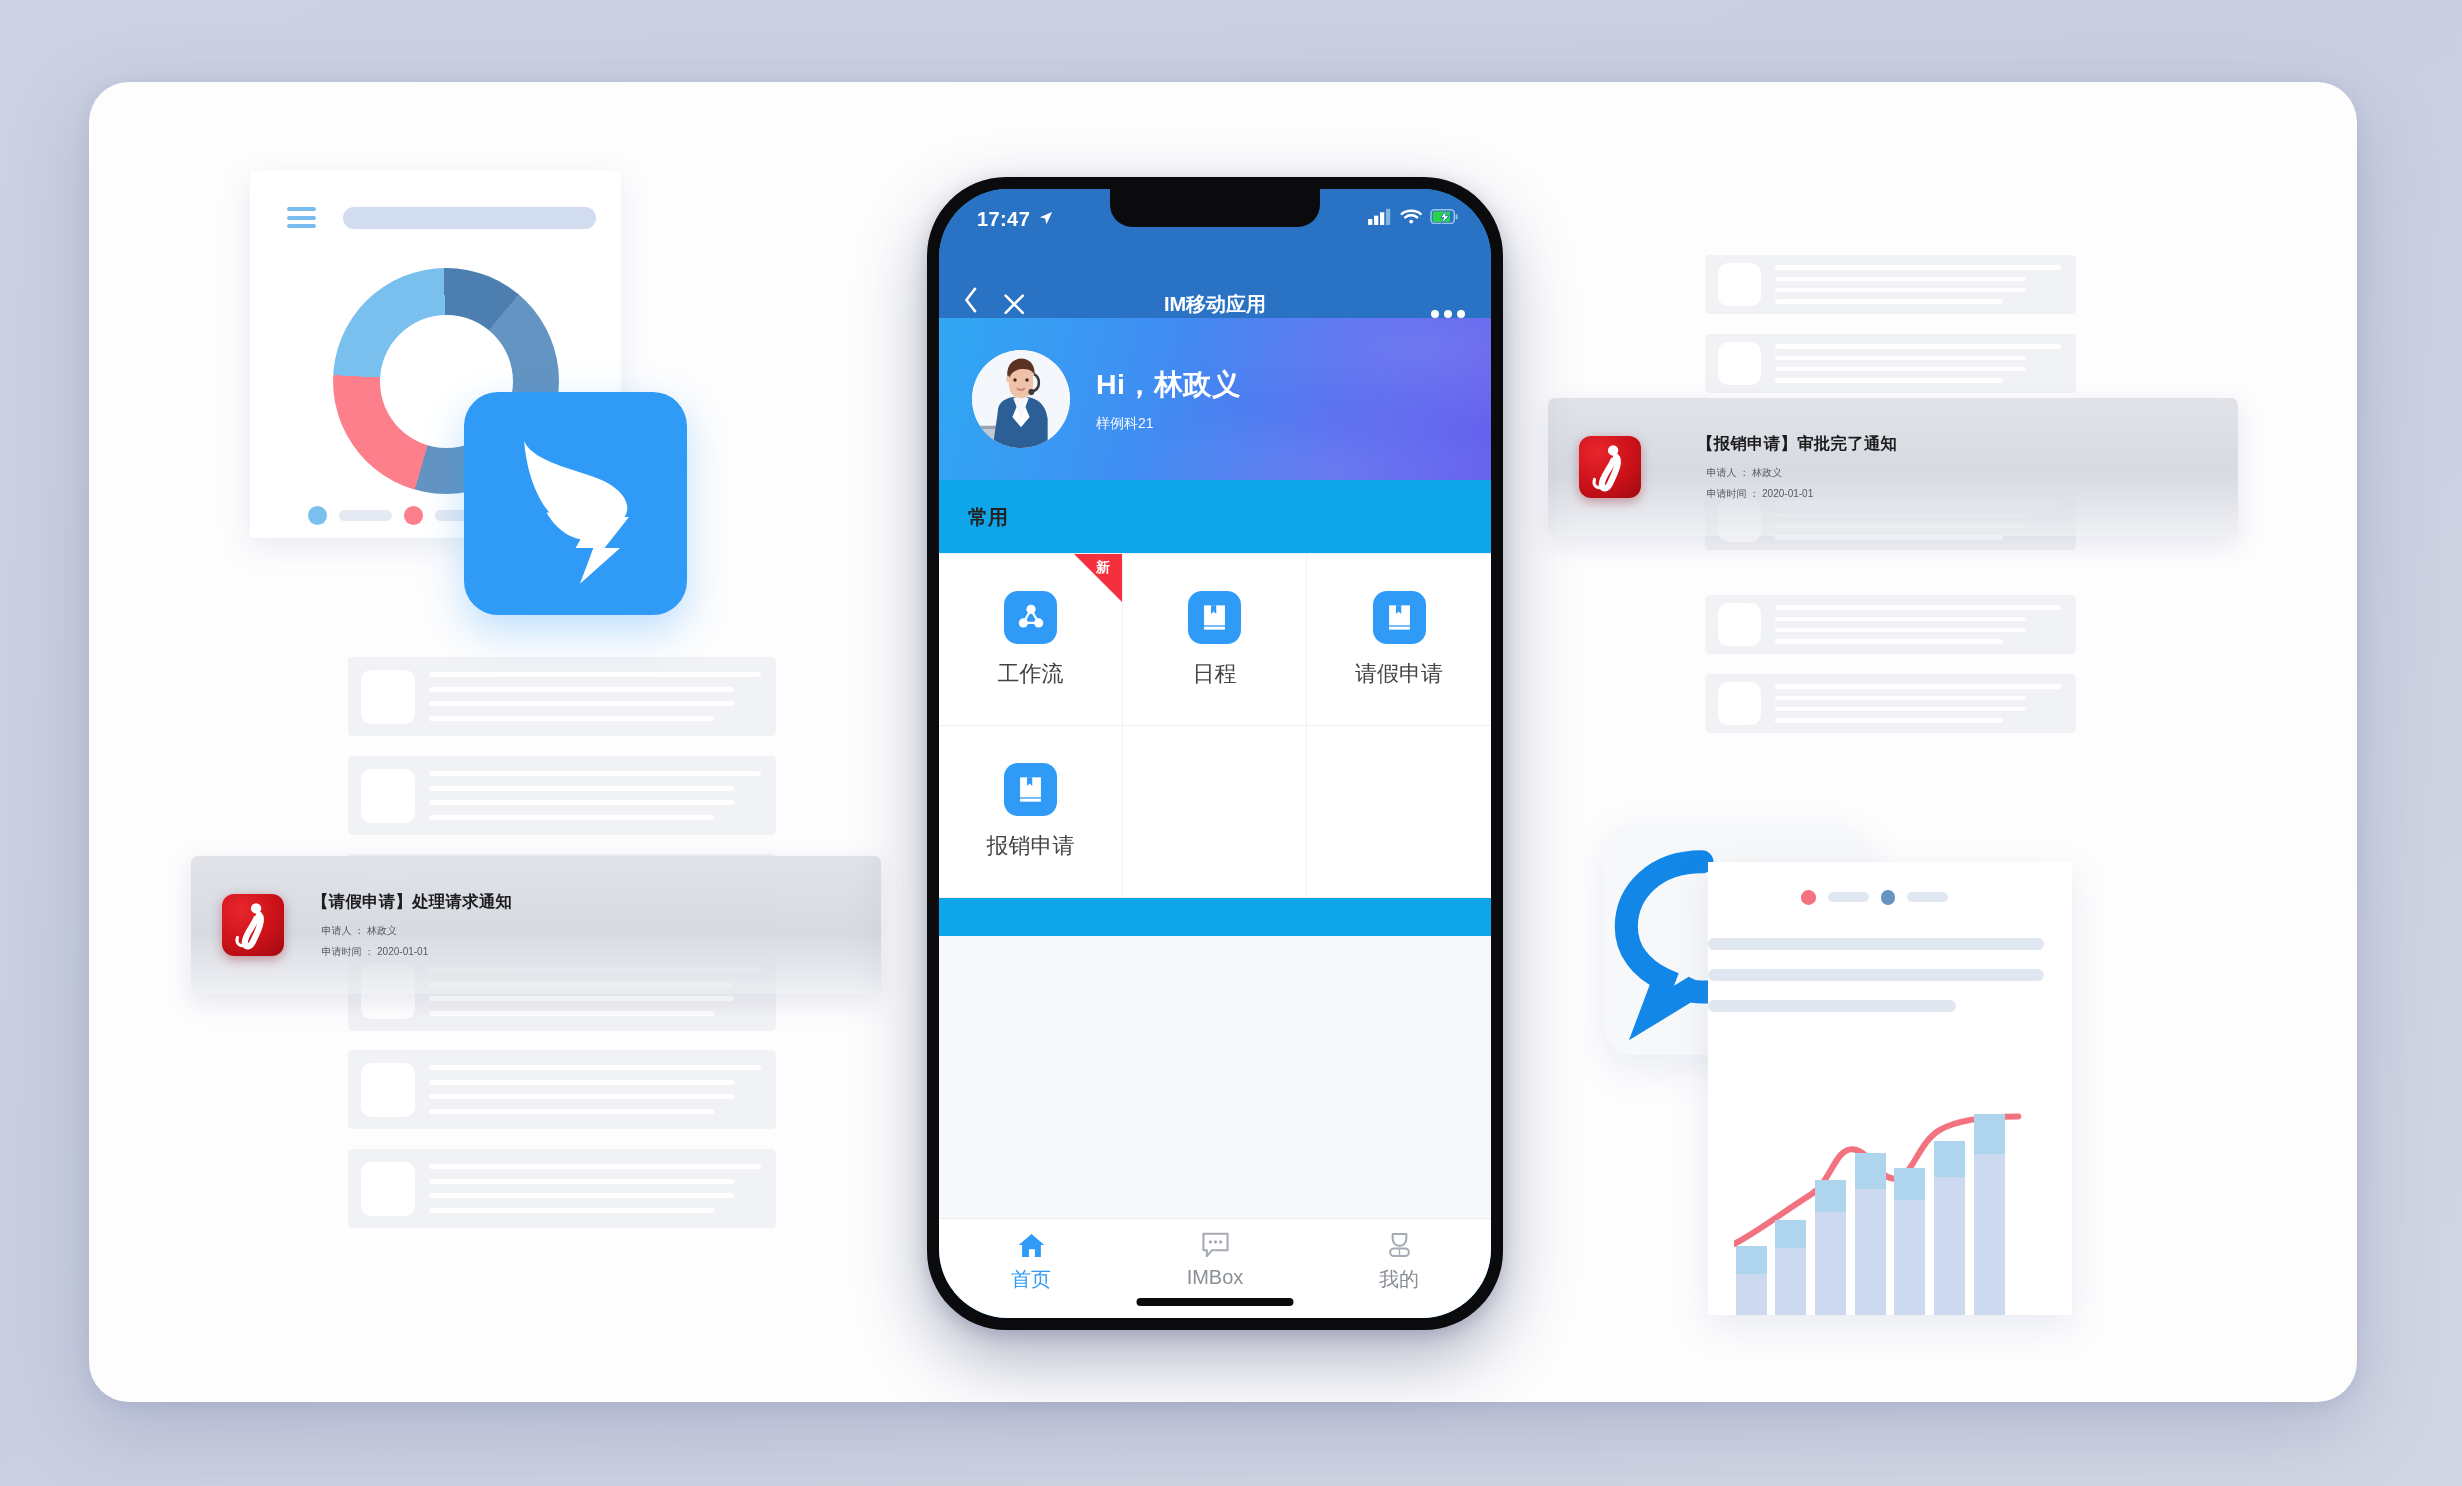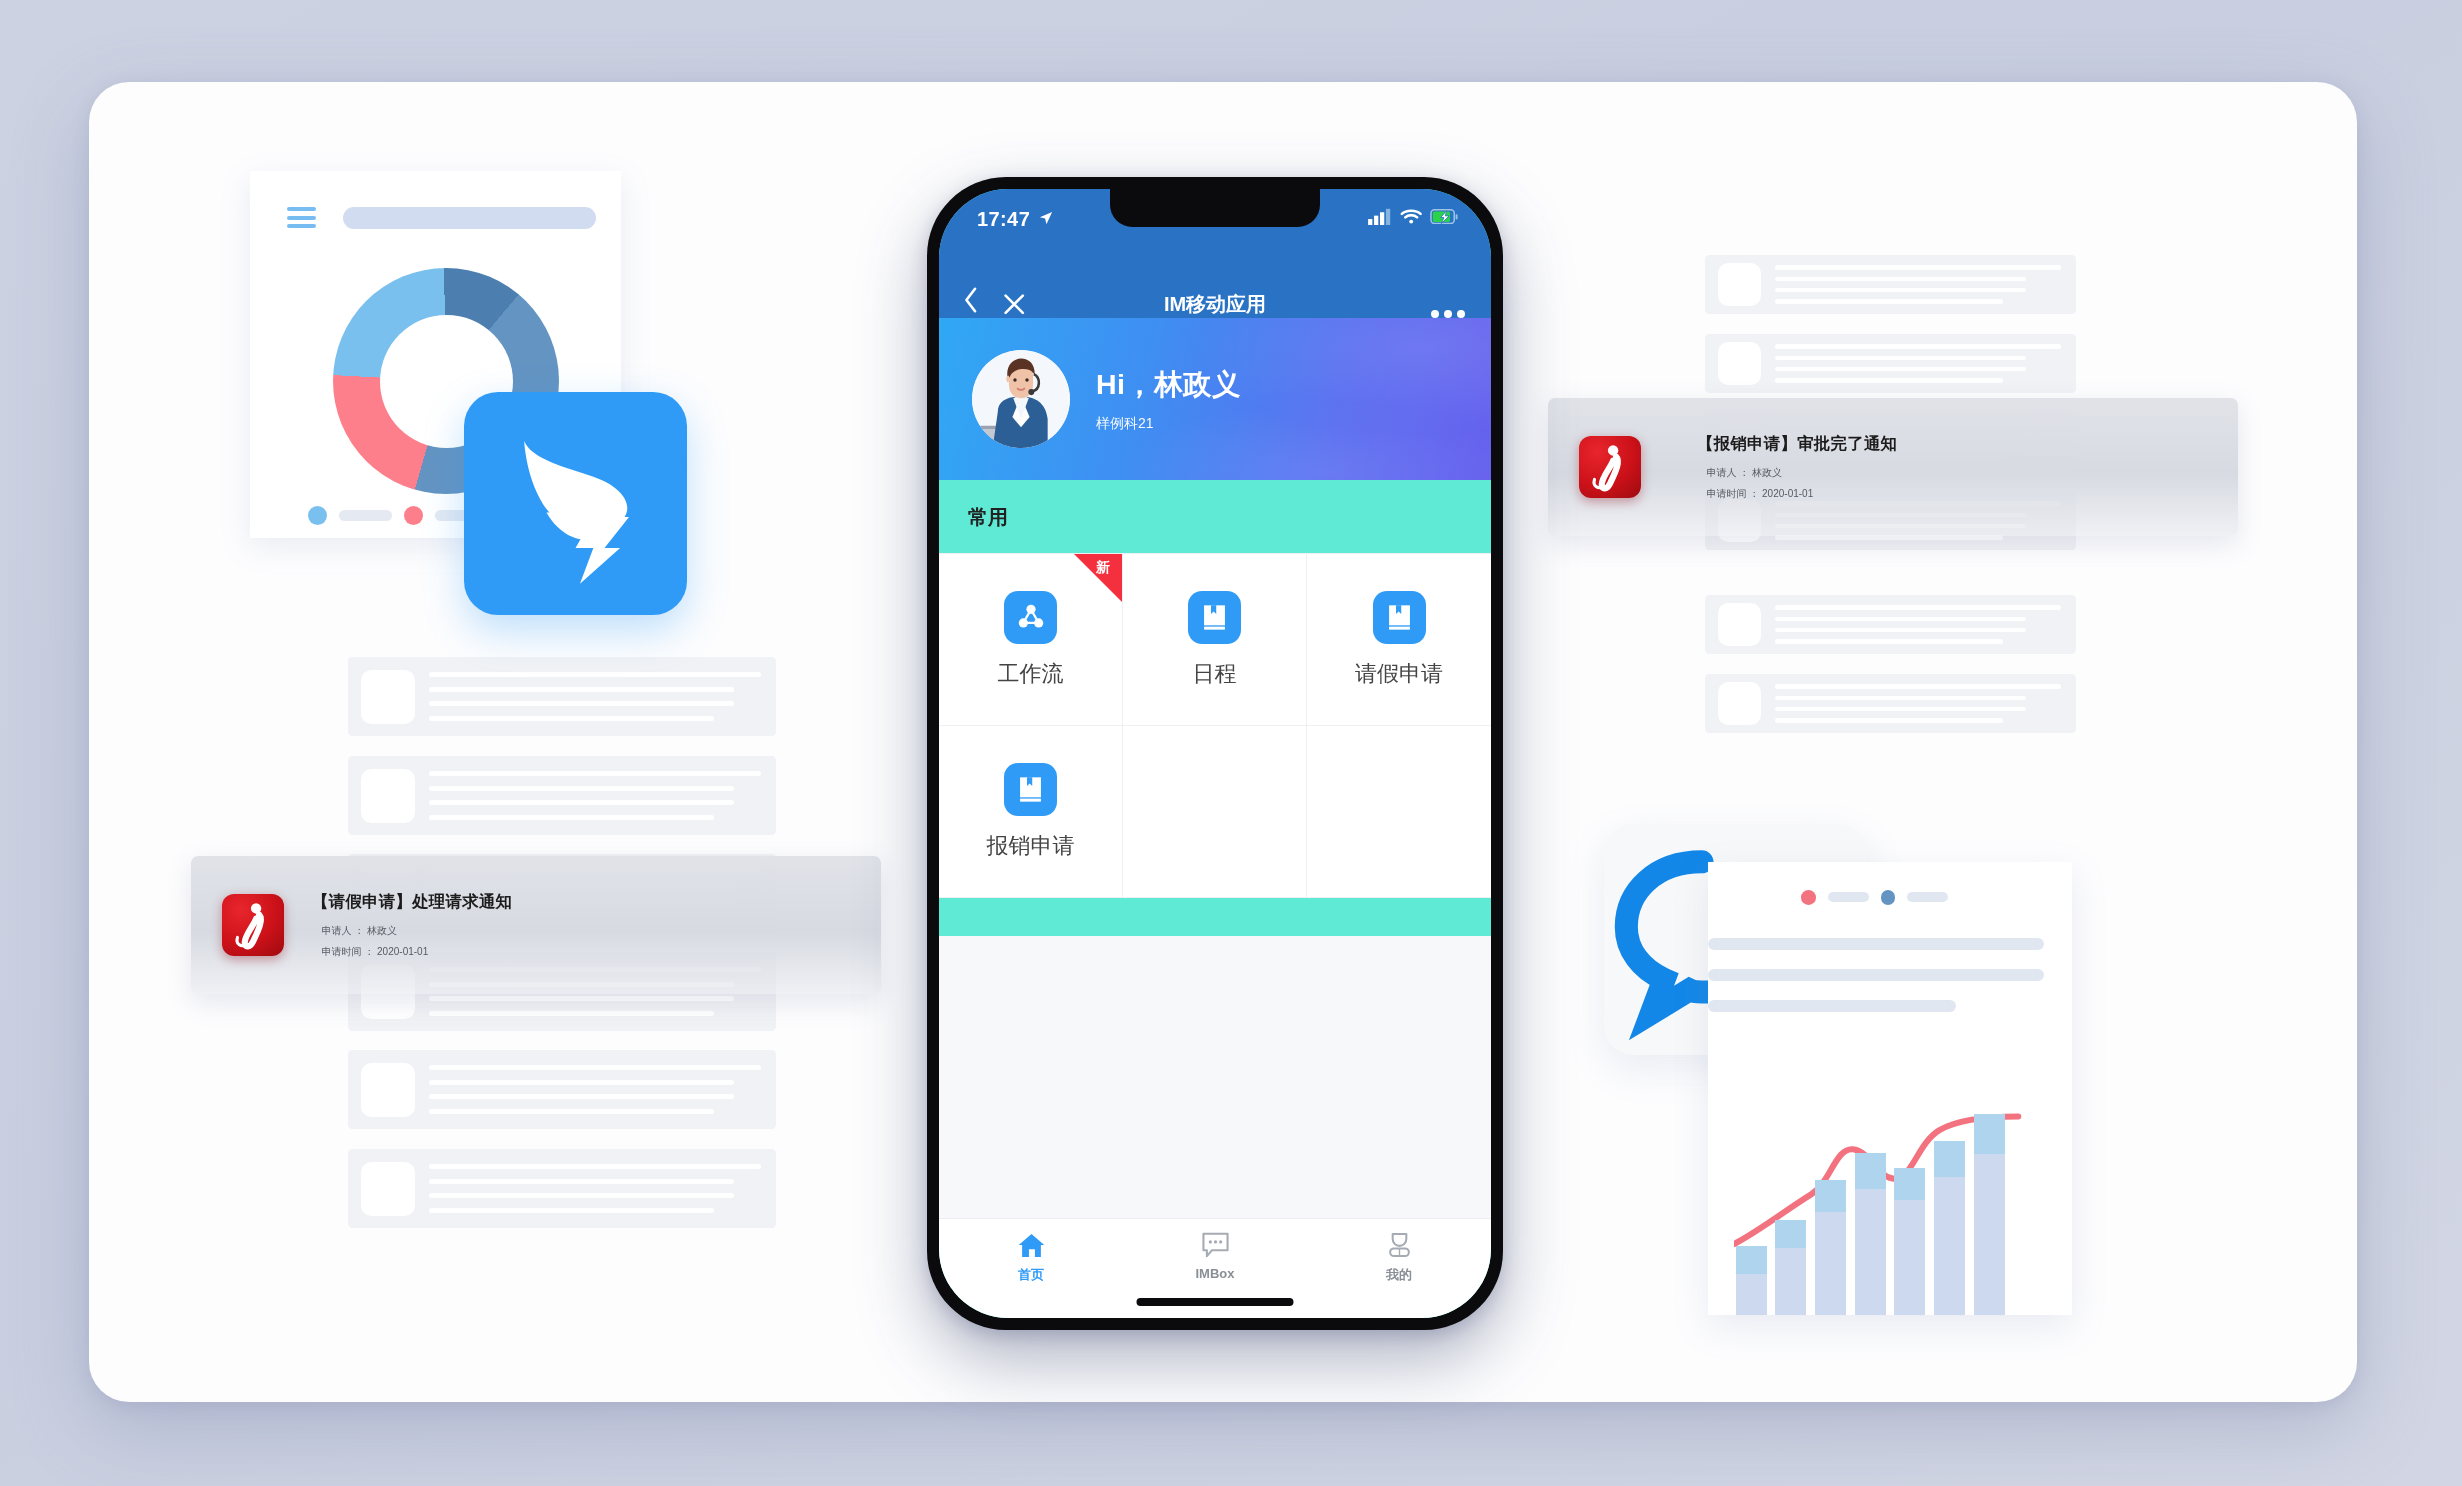--- a/index.html
+++ b/index.html
@@ -153,21 +153,21 @@
     position: absolute;
     left: 927px; top: 177px;
     width: 576px; height: 1153px;
     background: #0b0b0d;
     border-radius: 79px;
     box-shadow: 0 29px 69px rgba(60,70,110,.40), 0 5.2px 17px rgba(60,70,110,.22);
     padding: 12px;
   }
   #screen {
     width: 100%; height: 100%;
-    background: #5eead4;
+    background: #0ea5e9;
     border-radius: 69px;
     overflow: hidden;
     position: relative;
   }
   #statusbar {
     height: 67px;
     background: #2a73c4;
     position: relative;
     color: #fff;
   }
@@ -265,21 +265,21 @@
     background: #fff;
     border-top: 0.9px solid #ececef;
     display: flex;
   }
   .tab {
     flex: 1;
     display: flex; flex-direction: column;
     align-items: center; justify-content: flex-start;
     padding-top: 12px;
   }
-  .tab-label { font-size: 13px; color: #8a8f96; margin-top: 7px; font-weight: bold; }
+  .tab-label { font-size: 20px; color: #8a8f96; margin-top: 7px; }
   .tab.active .tab-label { color: #2f9bf6; }
   #home-ind {
     position: absolute; left: 50%; transform: translateX(-50%);
     bottom: 12px; width: 157px; height: 7.8px;
     background: #0b0b0d; border-radius: 5.2px;
   }
 </style>
 </head>
 <body>
 

